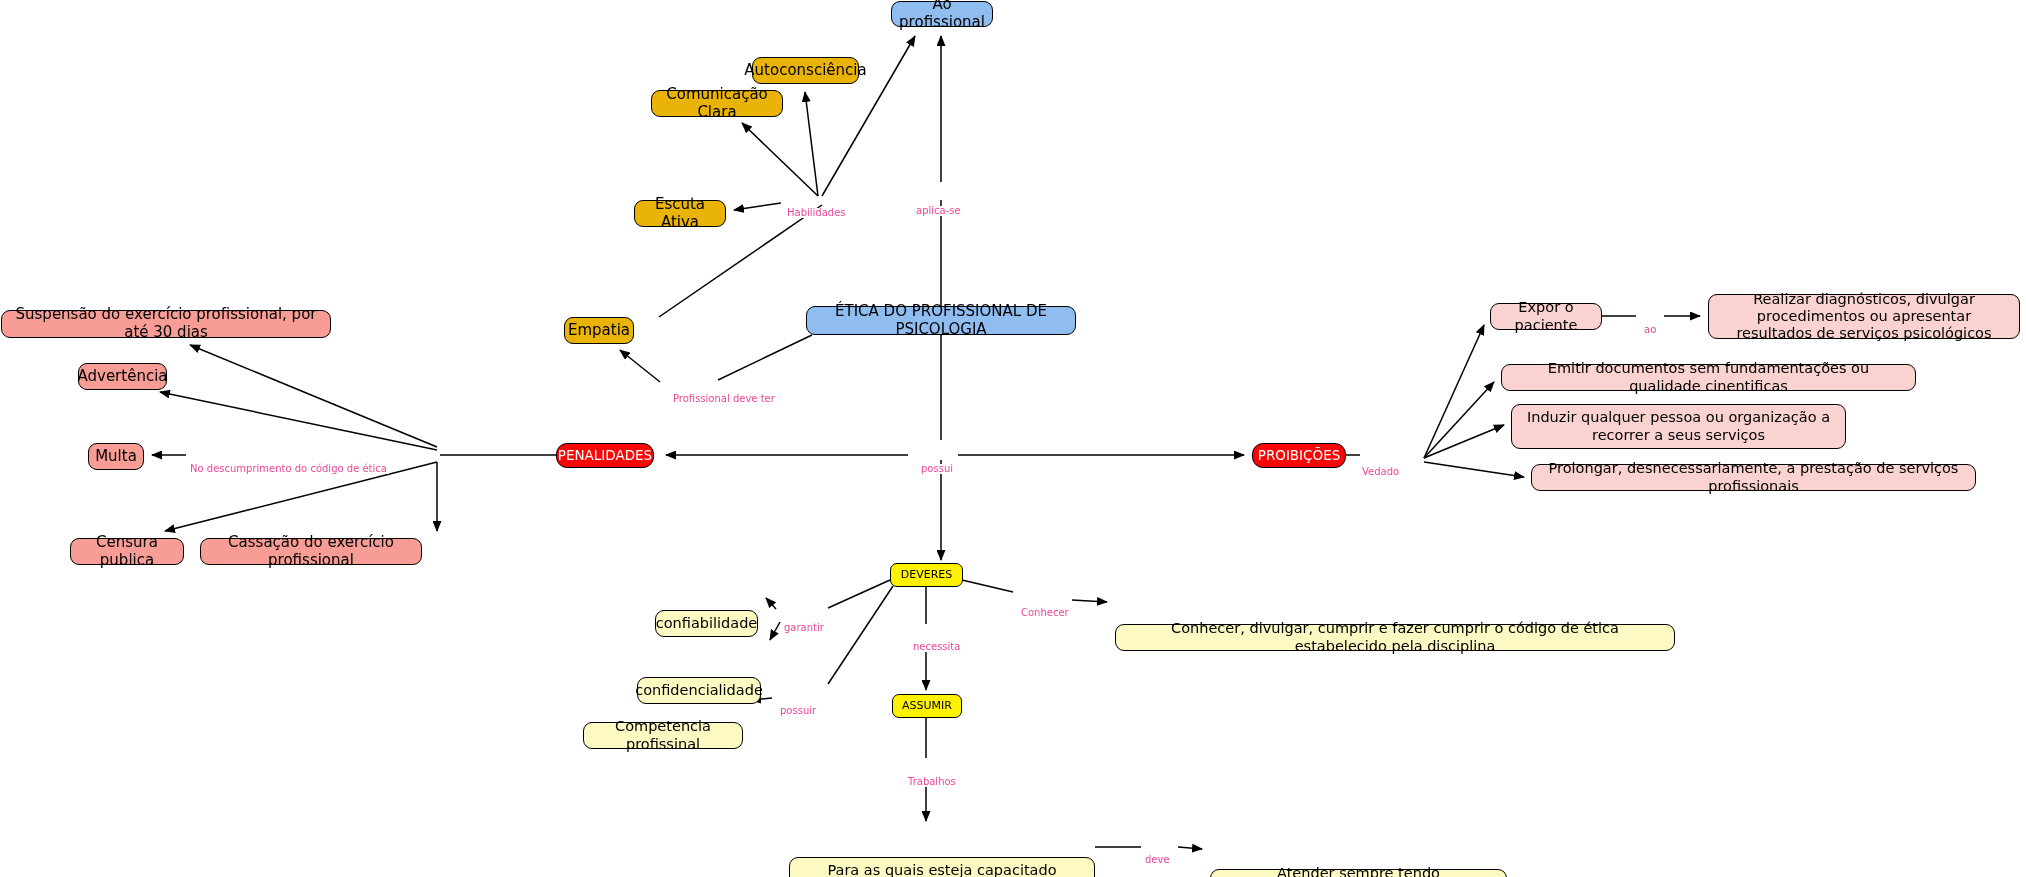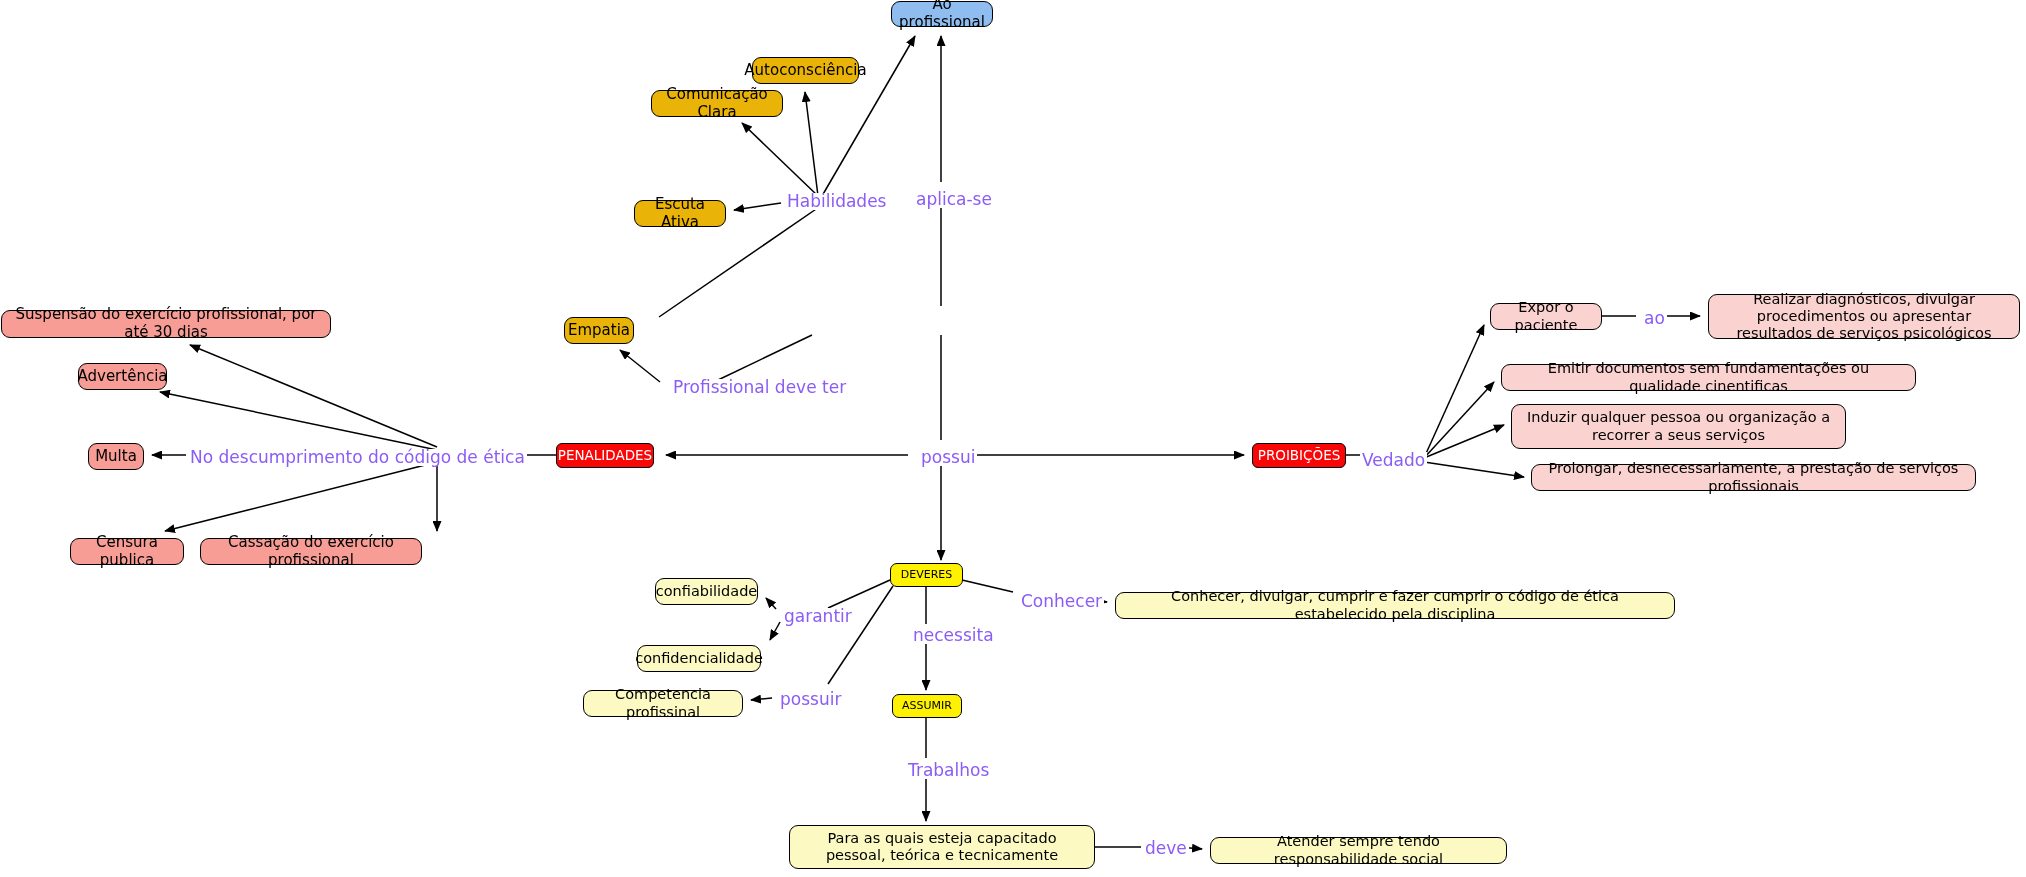--- a/index.html
+++ b/index.html
@@ -6,25 +6,25 @@
   body{font-family:"DejaVu Sans","Liberation Sans",sans-serif;}
   #canvas{position:relative;width:2026px;height:877px;background:#fff;overflow:hidden;}
   #edges{position:absolute;left:0;top:0;width:2026px;height:877px;}
   .node{position:absolute;box-sizing:border-box;border:1.4px solid #000;border-radius:9px;
         display:flex;align-items:center;justify-content:center;text-align:center;
         line-height:1.18;padding:3px 8px;white-space:pre-line;}
   .n-blue{background:#8fbdf0;color:#000;font-size:15px;}
   .n-grey{background:#eab308;color:#000;font-size:15px;}
   .n-pinklight{background:#fad3d1;color:#000;font-size:14.5px;}
   .n-pink{background:#f79d96;color:#000;font-size:15px;}
-  .n-red{background:#fa0606;color:#ffffff;font-size:13.5px;border-radius:6px;}
-  .n-yellow-pale{background:#fcfac2;color:#000;font-size:14.5px;}
+  .n-red{background:#fa0606;color:#ffffff;font-size:13.5px;border-radius:11px;}
+  .n-yellow-pale{background:#fcfac2;color:#000;font-size:14.5px;margin-top:32px;}
   .n-yellow{background:#fff200;color:#000;font-size:11px;border-radius:7px;}
-  .elabel{position:absolute;font-size:17px;color:#8b5cf6;background:#fff;
-          white-space:nowrap;line-height:1;padding:0 2px;}
+  .elabel{position:absolute;font-size:10px;color:#ec4899;background:#fff;
+          white-space:nowrap;line-height:1;padding:0 2px;margin-top:15px;}
 </style>
 </head>
 <body>
 
 <div id="canvas">
 
   <svg id="edges" viewBox="0 0 2026 877">
     <defs>
       <marker id="ah" markerWidth="11" markerHeight="9" refX="10" refY="4.5" orient="auto" markerUnits="userSpaceOnUse">
         <path d="M0,0 L11,4.5 L0,9 z" fill="#000"></path>
@@ -74,20 +74,21 @@
       <line x1="926" y1="587" x2="926" y2="624"></line>
       <line x1="926" y1="644" x2="926" y2="690" marker-end="url(#ah)"></line>
 
       <line x1="926" y1="718" x2="926" y2="758"></line>
       <line x1="926" y1="778" x2="926" y2="821" marker-end="url(#ah)"></line>
       <line x1="1095" y1="847" x2="1141" y2="847"></line>
       <line x1="1178" y1="847" x2="1202" y2="849" marker-end="url(#ah)"></line>
     </g>
   </svg>
 
+  <div class="node n-blue" style="left:806px;top:306px;width:270px;height:29px">ÉTICA DO PROFISSIONAL DE PSICOLOGIA</div>
   <div class="node n-blue" style="left:891px;top:1px;width:102px;height:26px">Ao profissional</div>
   <div class="node n-grey" style="left:752px;top:57px;width:107px;height:27px">Autoconsciência</div>
   <div class="node n-grey" style="left:651px;top:90px;width:132px;height:27px">Comunicação Clara</div>
   <div class="node n-grey" style="left:634px;top:200px;width:92px;height:27px">Escuta Ativa</div>
   <div class="node n-grey" style="left:564px;top:317px;width:70px;height:27px">Empatia</div>
 
   <div class="node n-red" style="left:556px;top:443px;width:98px;height:25px">PENALIDADES</div>
   <div class="node n-pink" style="left:1px;top:310px;width:330px;height:28px">Suspensão do exercício profissional, por até 30 dias</div>
   <div class="node n-pink" style="left:78px;top:363px;width:89px;height:27px">Advertência</div>
   <div class="node n-pink" style="left:88px;top:443px;width:56px;height:27px">Multa</div>

